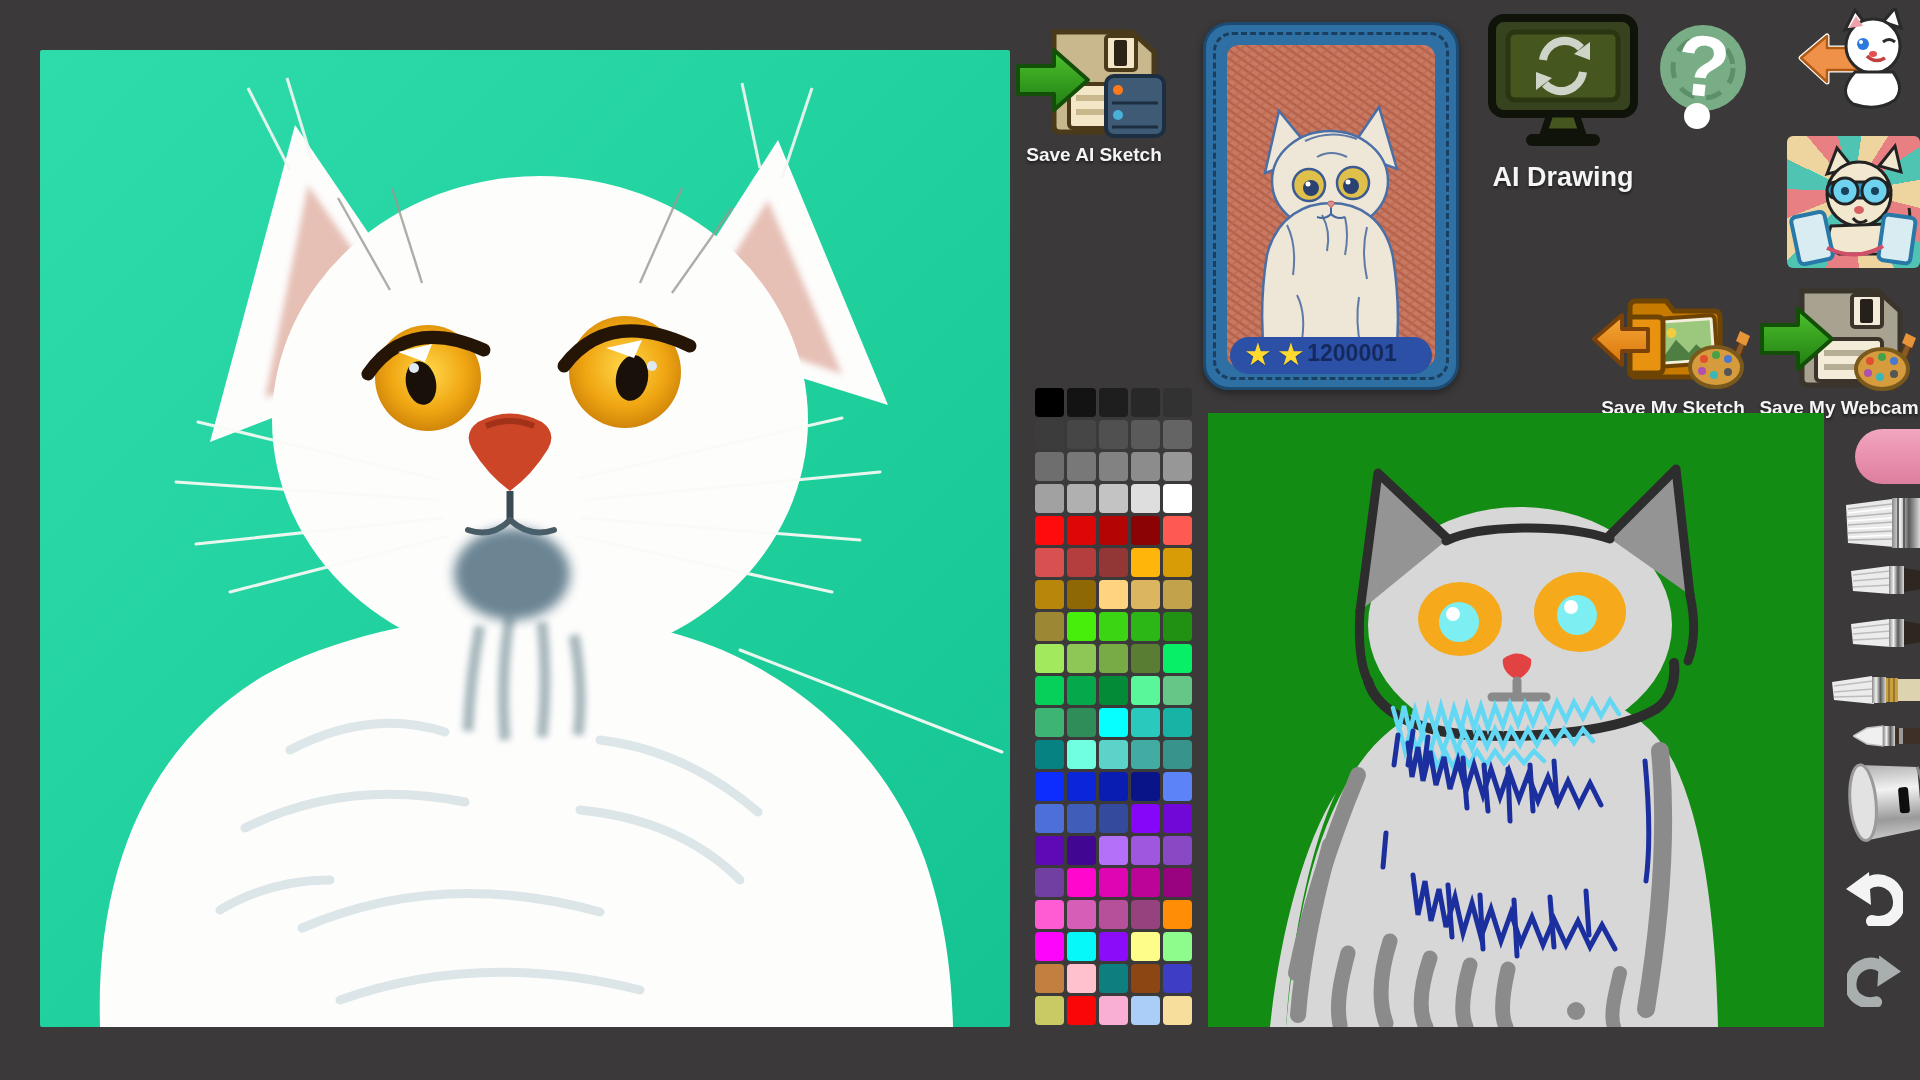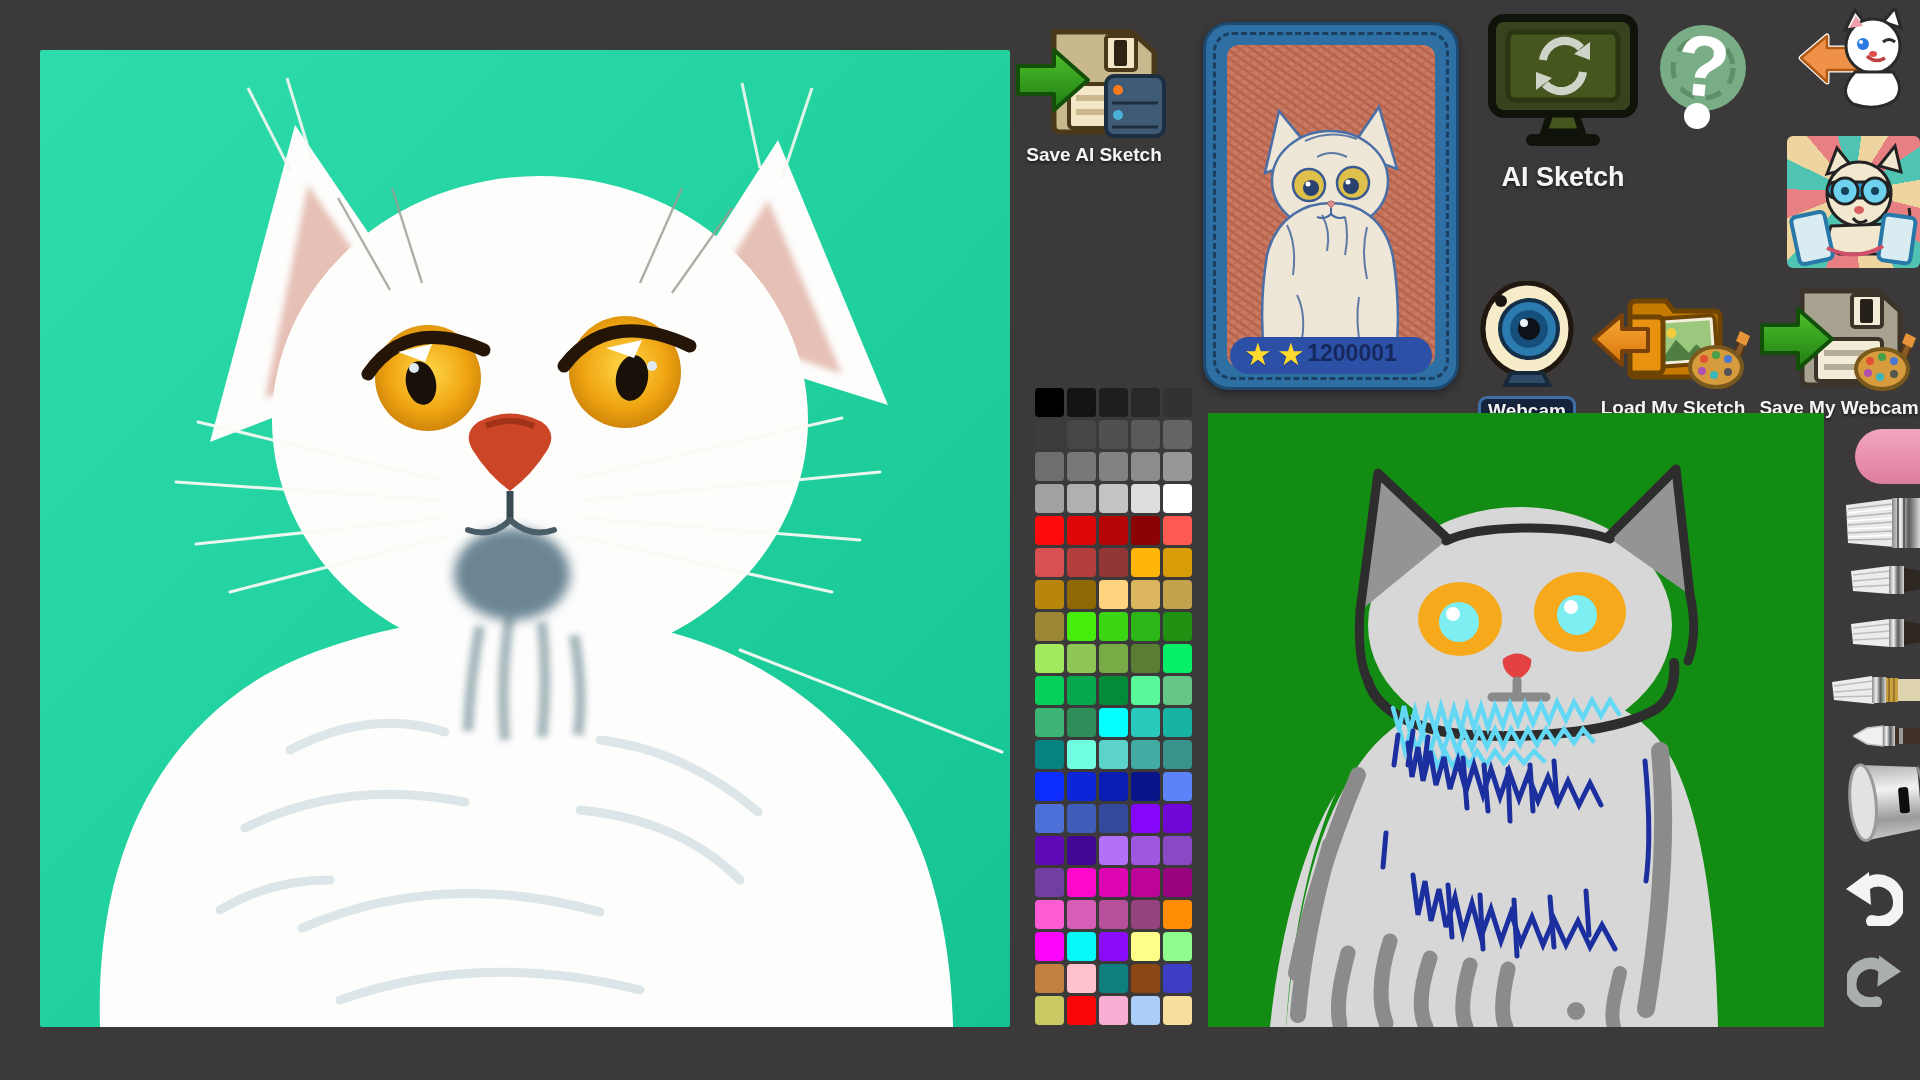--- a/index.html
+++ b/index.html
@@ -254,21 +254,21 @@
       <rect x="22" y="18" width="110" height="68" rx="7" fill="#46561f" stroke="#2a3512" stroke-width="5"></rect>
       <g stroke="#cfd4c8" stroke-width="8" fill="none">
         <path d="M95,34 A22,22 0 0 0 57,46"></path>
         <path d="M59,70 A22,22 0 0 0 97,58"></path>
       </g>
       <polygon points="88,40 104,28 104,46" fill="#cfd4c8"></polygon>
       <polygon points="66,64 50,76 50,58" fill="#cfd4c8"></polygon>
       <polygon points="64,100 90,100 96,118 58,118" fill="#46561f" stroke="#0f130a" stroke-width="7"></polygon>
       <rect x="40" y="120" width="74" height="12" rx="6" fill="#0f130a"></rect>
     </svg>
-    <div class="label">AI Sketch</div>
+    <div class="label">AI Drawing</div>
   </div>
 
   <div id="help" class="abs">
     <svg width="100" height="122" viewBox="0 0 100 122">
       <circle cx="50" cy="58" r="43" fill="#79ad86"></circle>
       <circle cx="50" cy="58" r="30" fill="none" stroke="#5c9069" stroke-width="5" stroke-dasharray="16 12"></circle>
       <text x="50" y="86" font-family="Liberation Sans, sans-serif" font-size="86" font-weight="700" fill="#ffffff" text-anchor="middle" transform="rotate(6 50 58)">?</text>
       <circle cx="44" cy="106" r="13" fill="#ffffff"></circle>
     </svg>
   </div>
@@ -309,32 +309,20 @@
       <circle cx="58" cy="55" r="4" fill="#16425c"></circle>
         <circle cx="88" cy="55" r="4" fill="#16425c"></circle>
       <ellipse cx="72" cy="74" rx="5" ry="4" fill="#d86060"></ellipse>
       <path d="M66,82 q6,8 14,2" stroke="#222" stroke-width="3" fill="none"></path>
       <rect x="8" y="78" width="34" height="48" rx="5" fill="#d8ecf2" stroke="#2878a8" stroke-width="4" transform="rotate(-12 25 102)"></rect>
       <rect x="94" y="80" width="32" height="46" rx="5" fill="#d8ecf2" stroke="#2878a8" stroke-width="4" transform="rotate(8 110 103)"></rect>
       <path d="M40,112 q30,14 56,-2" stroke="#d0506a" stroke-width="4" fill="none"></path>
     </svg>
   </div>
 
-  <div id="webcam" class="abs">
-    <svg width="96" height="110" viewBox="0 0 96 110">
-      <ellipse cx="48" cy="48" rx="44" ry="46" fill="#f7ecc9" stroke="#201810" stroke-width="5"></ellipse>
-      <circle cx="50" cy="48" r="29" fill="#2b7ab0" stroke="#143048" stroke-width="4"></circle>
-      <circle cx="50" cy="48" r="19" fill="#174f7c"></circle>
-      <circle cx="50" cy="48" r="11" fill="#0c1218"></circle>
-      <circle cx="45" cy="42" r="4" fill="#e8f2f8"></circle>
-      <circle cx="22" cy="20" r="6" fill="#1a1410"></circle>
-      <polygon points="32,92 64,92 70,104 26,104" fill="#2e4a66" stroke="#16283a" stroke-width="4"></polygon>
-    </svg>
-    <div><span class="pill">Webcam</span></div>
-  </div>
 
   <div id="load-sketch" class="abs">
     <svg width="158" height="104" viewBox="0 0 158 104">
       <defs>
         <linearGradient id="arrO" x1="0" y1="0" x2="0" y2="1">
           <stop offset="0" stop-color="#f8a93a"></stop>
             <stop offset="1" stop-color="#d87408"></stop>
         </linearGradient>
       </defs>
       <path d="M44,14 h30 l8,10 h40 q6,0 6,6 v54 q0,6 -6,6 h-78 q-6,0 -6,-6 v-64 q0,-6 6,-6 z" fill="#c67a00" stroke="#6e4404 " stroke-width="5"></path>
@@ -352,21 +340,21 @@
         <path d="M148,44 l10,5 -4,10 -10,-5 z" fill="#e8953a"></path>
         <ellipse cx="124" cy="80" rx="26" ry="20" fill="#d59b3c" stroke="#7a5a1c" stroke-width="4"></ellipse>
         <circle cx="112" cy="72" r="4" fill="#e05030"></circle>
           <circle cx="124" cy="68" r="4" fill="#48a048"></circle>
         <circle cx="136" cy="72" r="4" fill="#4878d0"></circle>
           <circle cx="110" cy="84" r="4" fill="#b050b0"></circle>
         <circle cx="122" cy="88" r="4" fill="#38b8b8"></circle>
           <circle cx="136" cy="85" r="4" fill="#555"></circle>
       </g>
     </svg>
-    <div class="label">Load My Sketch</div>
+    <div class="label">Save My Sketch</div>
   </div>
 
   <div id="save-sketch" class="abs">
     <svg width="158" height="104" viewBox="0 0 158 104">
       <path d="M44,4 L120,4 L142,24 L142,92 Q142,98 136,98 L50,98 Q44,98 44,92 Z" fill="#a8a290" stroke="#3a342a" stroke-width="5"></path>
       <rect x="94" y="8" width="30" height="32" rx="3" fill="#f3ecd8" stroke="#3a342a" stroke-width="4"></rect>
       <rect x="102" y="12" width="13" height="24" rx="2" fill="#26201a"></rect>
       <rect x="58" y="52" width="66" height="42" rx="4" fill="#f3ecd8" stroke="#3a342a" stroke-width="4"></rect>
       <path d="M66,66 H118 M66,80 H118" stroke="#b5ad96" stroke-width="6"></path>
       <polygon points="4,38 40,38 40,22 74,52 40,82 40,66 4,66" fill="url(#arrG)" stroke="#134f08" stroke-width="4" stroke-linejoin="round"></polygon>

